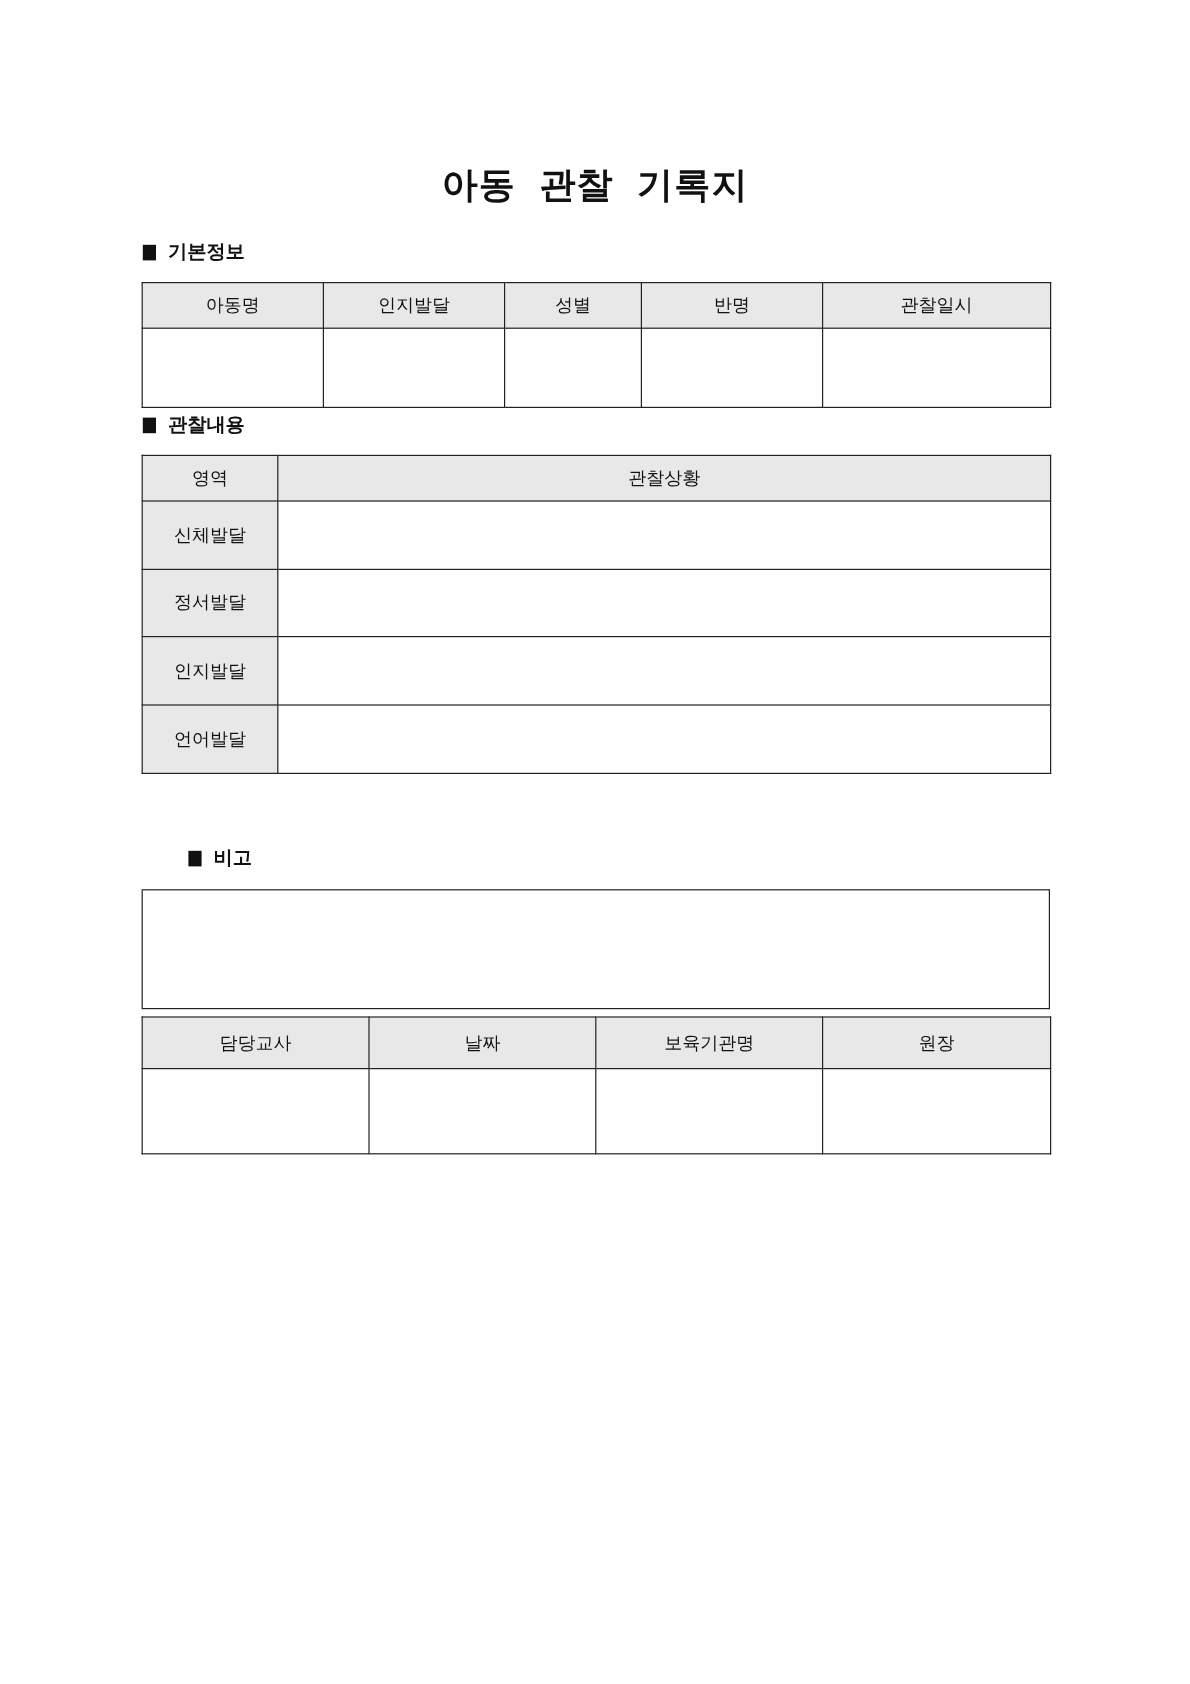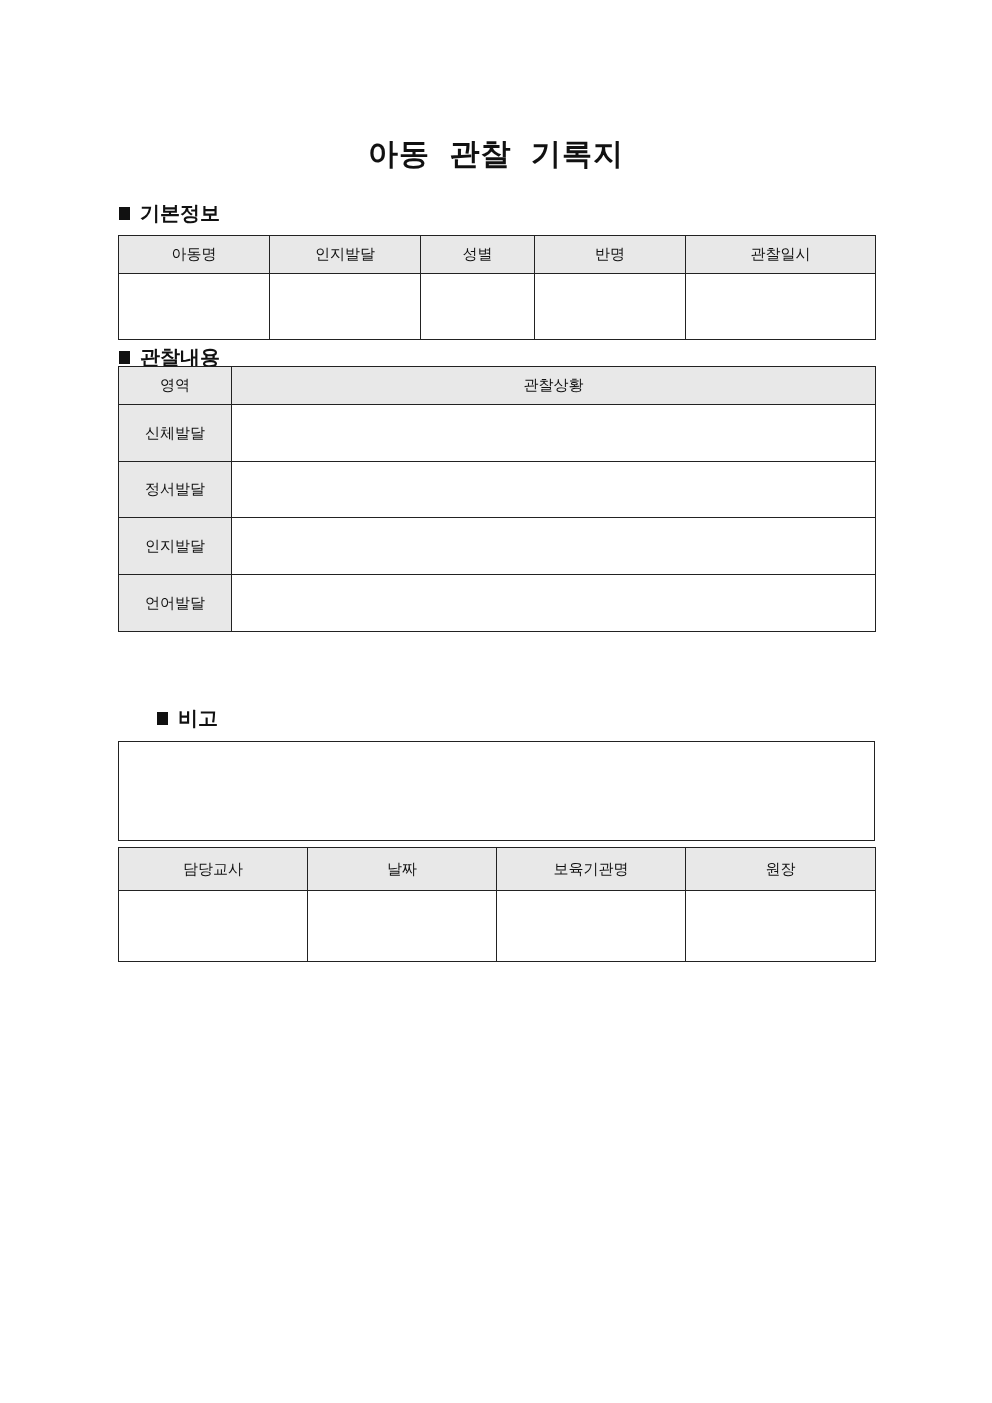--- a/index.html
+++ b/index.html
@@ -1,18 +1,18 @@
 <!DOCTYPE html>
 <html><head>
 <meta charset="utf-8">
 <style>
   html, body { margin:0; padding:0; background:#ffffff; }
   body { width:992px; height:1403px; position:relative; font-family:"DejaVu Sans","Liberation Sans",sans-serif; color:#111; }
   .title { position:absolute; left:0; top:134px; width:992px; text-align:center; font-size:30px; font-weight:bold; letter-spacing:1px; word-spacing:8px; }
-  .section { position:absolute; left:119px; font-size:20px; font-weight:bold; display:flex; align-items:center; }
+  .section { position:absolute; left:119px; font-size:16px; font-weight:bold; display:flex; align-items:center; }
   .sq { display:inline-block; width:11px; height:13px; background:#111; margin-right:10px; }
   table { position:absolute; left:118px; width:757px; border-collapse:collapse; table-layout:fixed; }
   td, th { border:1px solid #222; padding:0; text-align:center; vertical-align:middle; font-weight:normal; font-size:15px; }
   th { background:#e8e8e8; }
   td.label { background:#e8e8e8; }
   .remarks { position:absolute; left:118px; top:741px; width:755px; height:98px; border:1px solid #222; }
 </style>
 </head>
 <body>
 
@@ -47,21 +47,21 @@
     <td></td>
   </tr>
 </tbody>
   </table>
 
 <div class="section" style="top:344px;">
   <span class="sq"></span>
   <span>관찰내용</span>
 </div>
 
-<table style="top:366px;">
+<table style="top:379px;">
   <colgroup>
     <col style="width:113px">
       <col style="width:644px">
   </colgroup>
   <tbody>
       <tr style="height:38px;">
     <th>영역</th>
     <th>관찰상황</th>
   </tr>
   <tr style="height:57px;">

